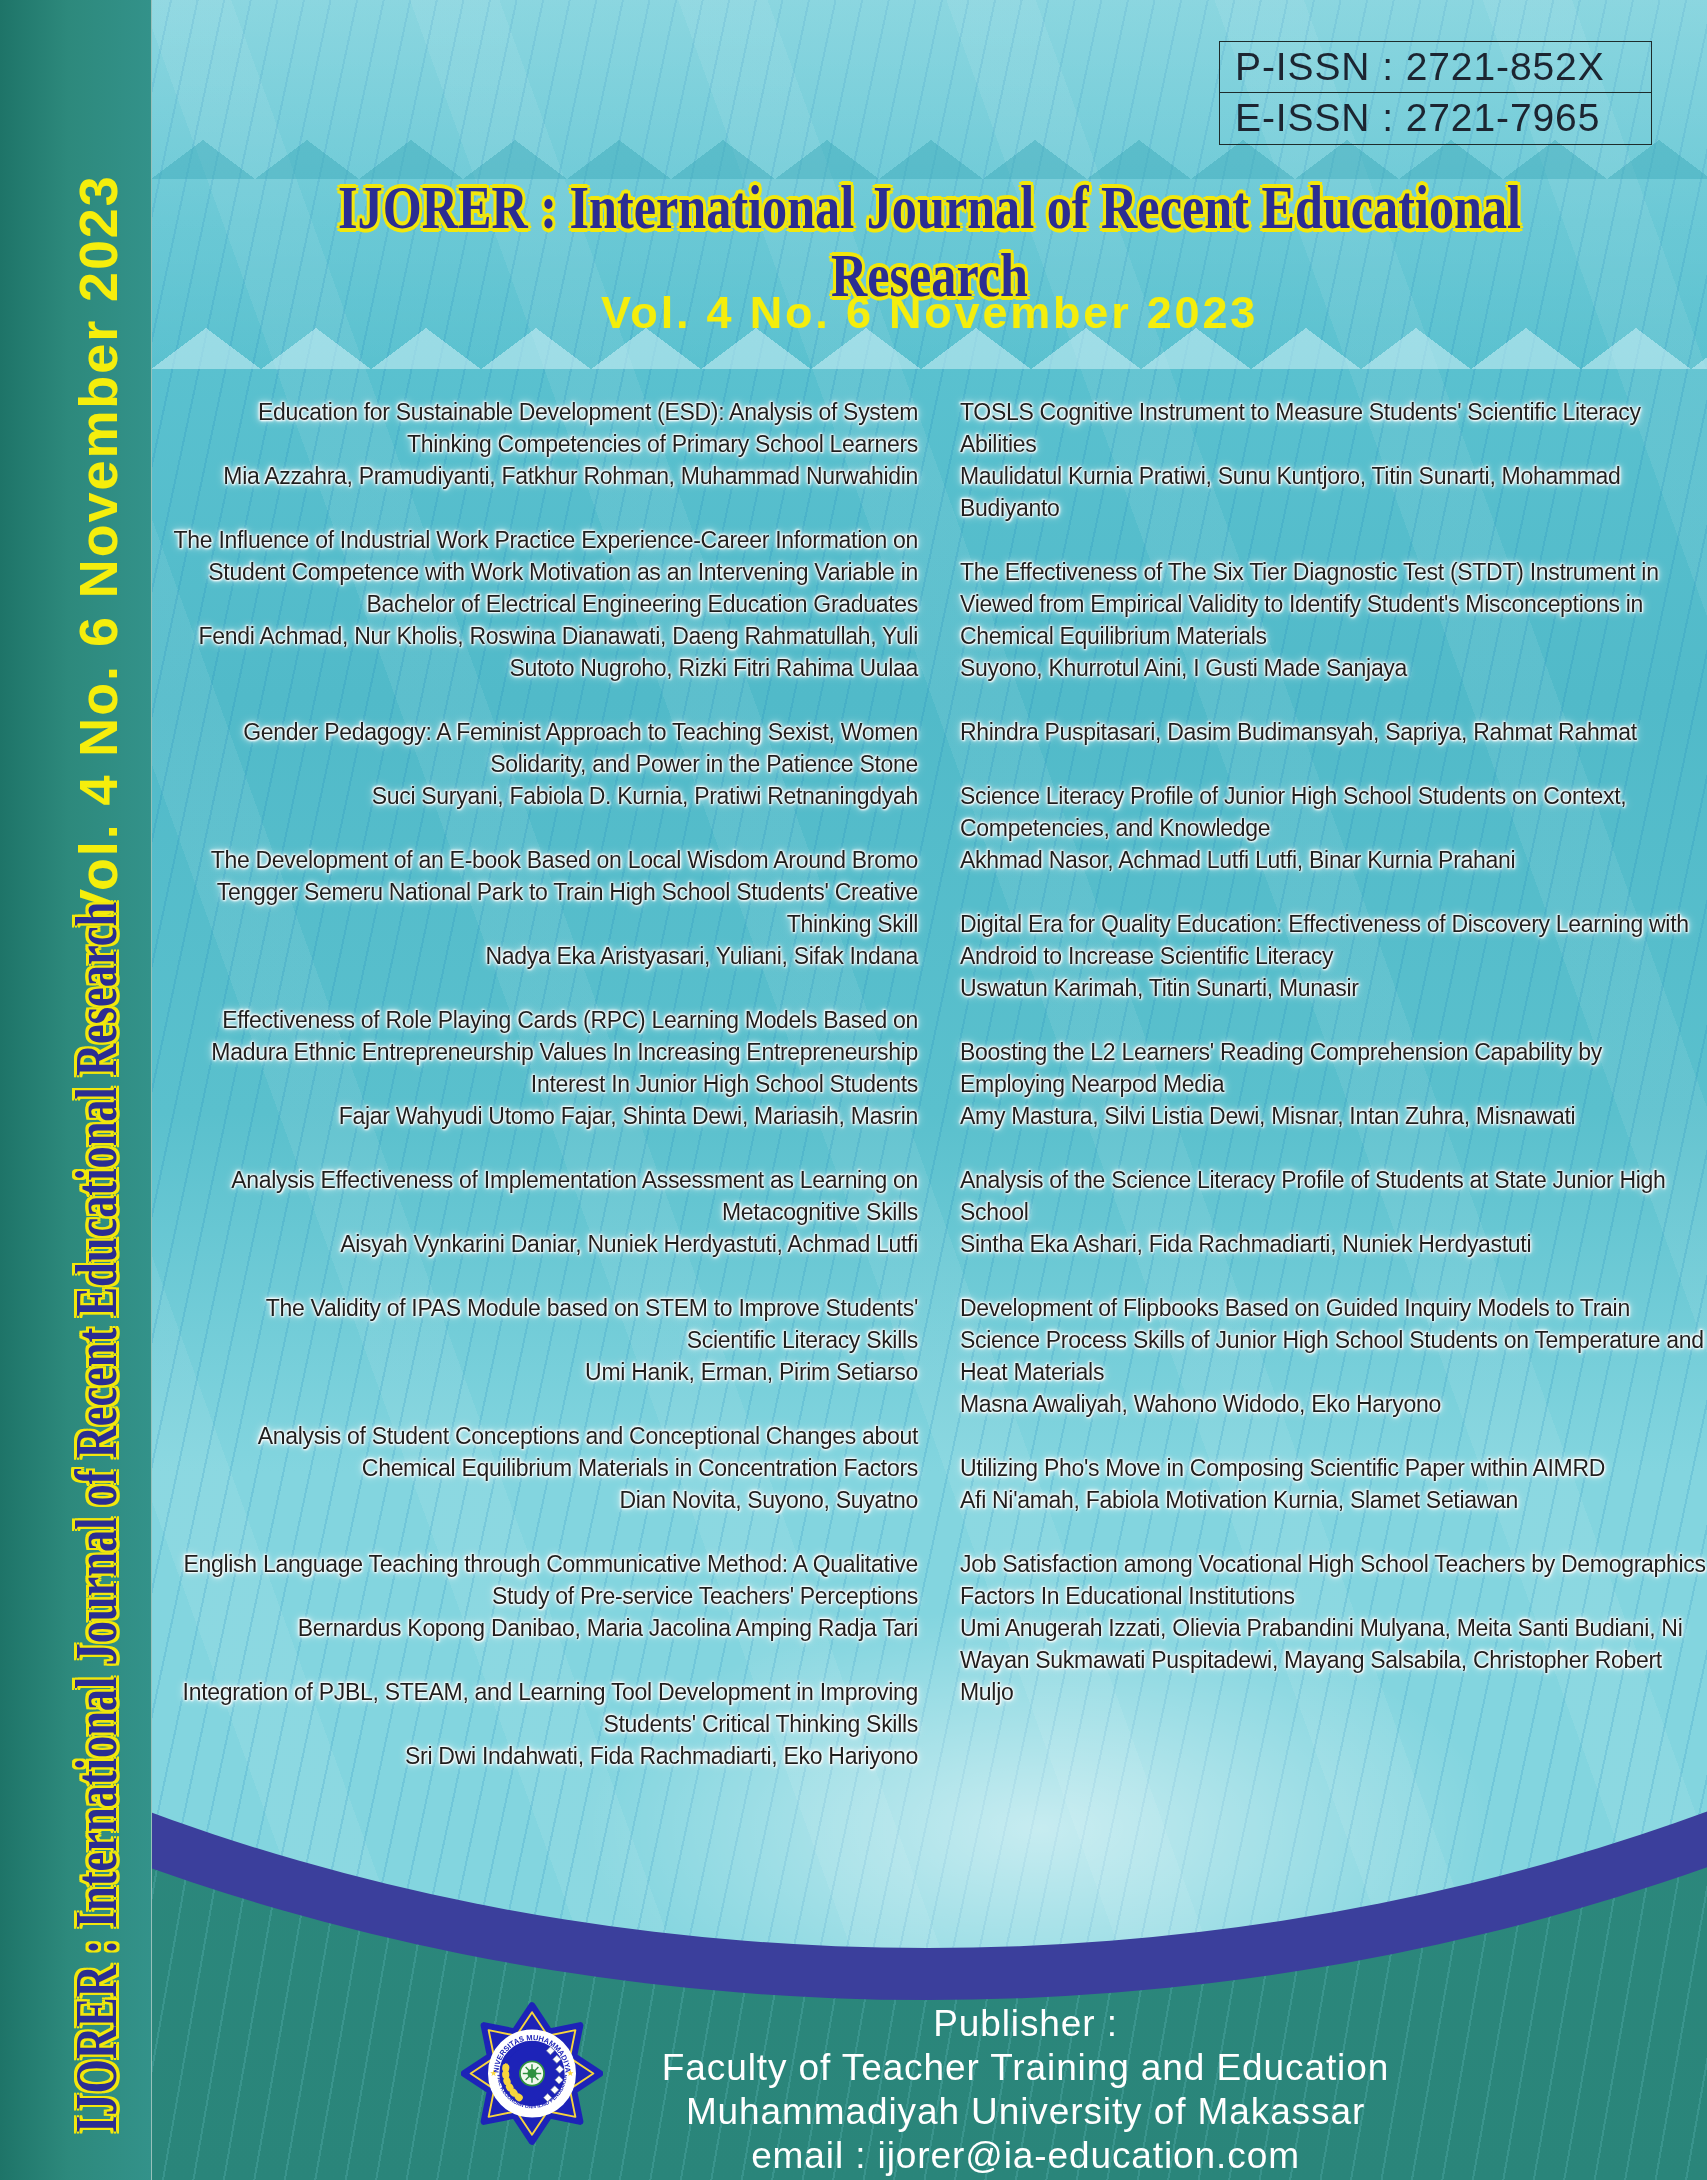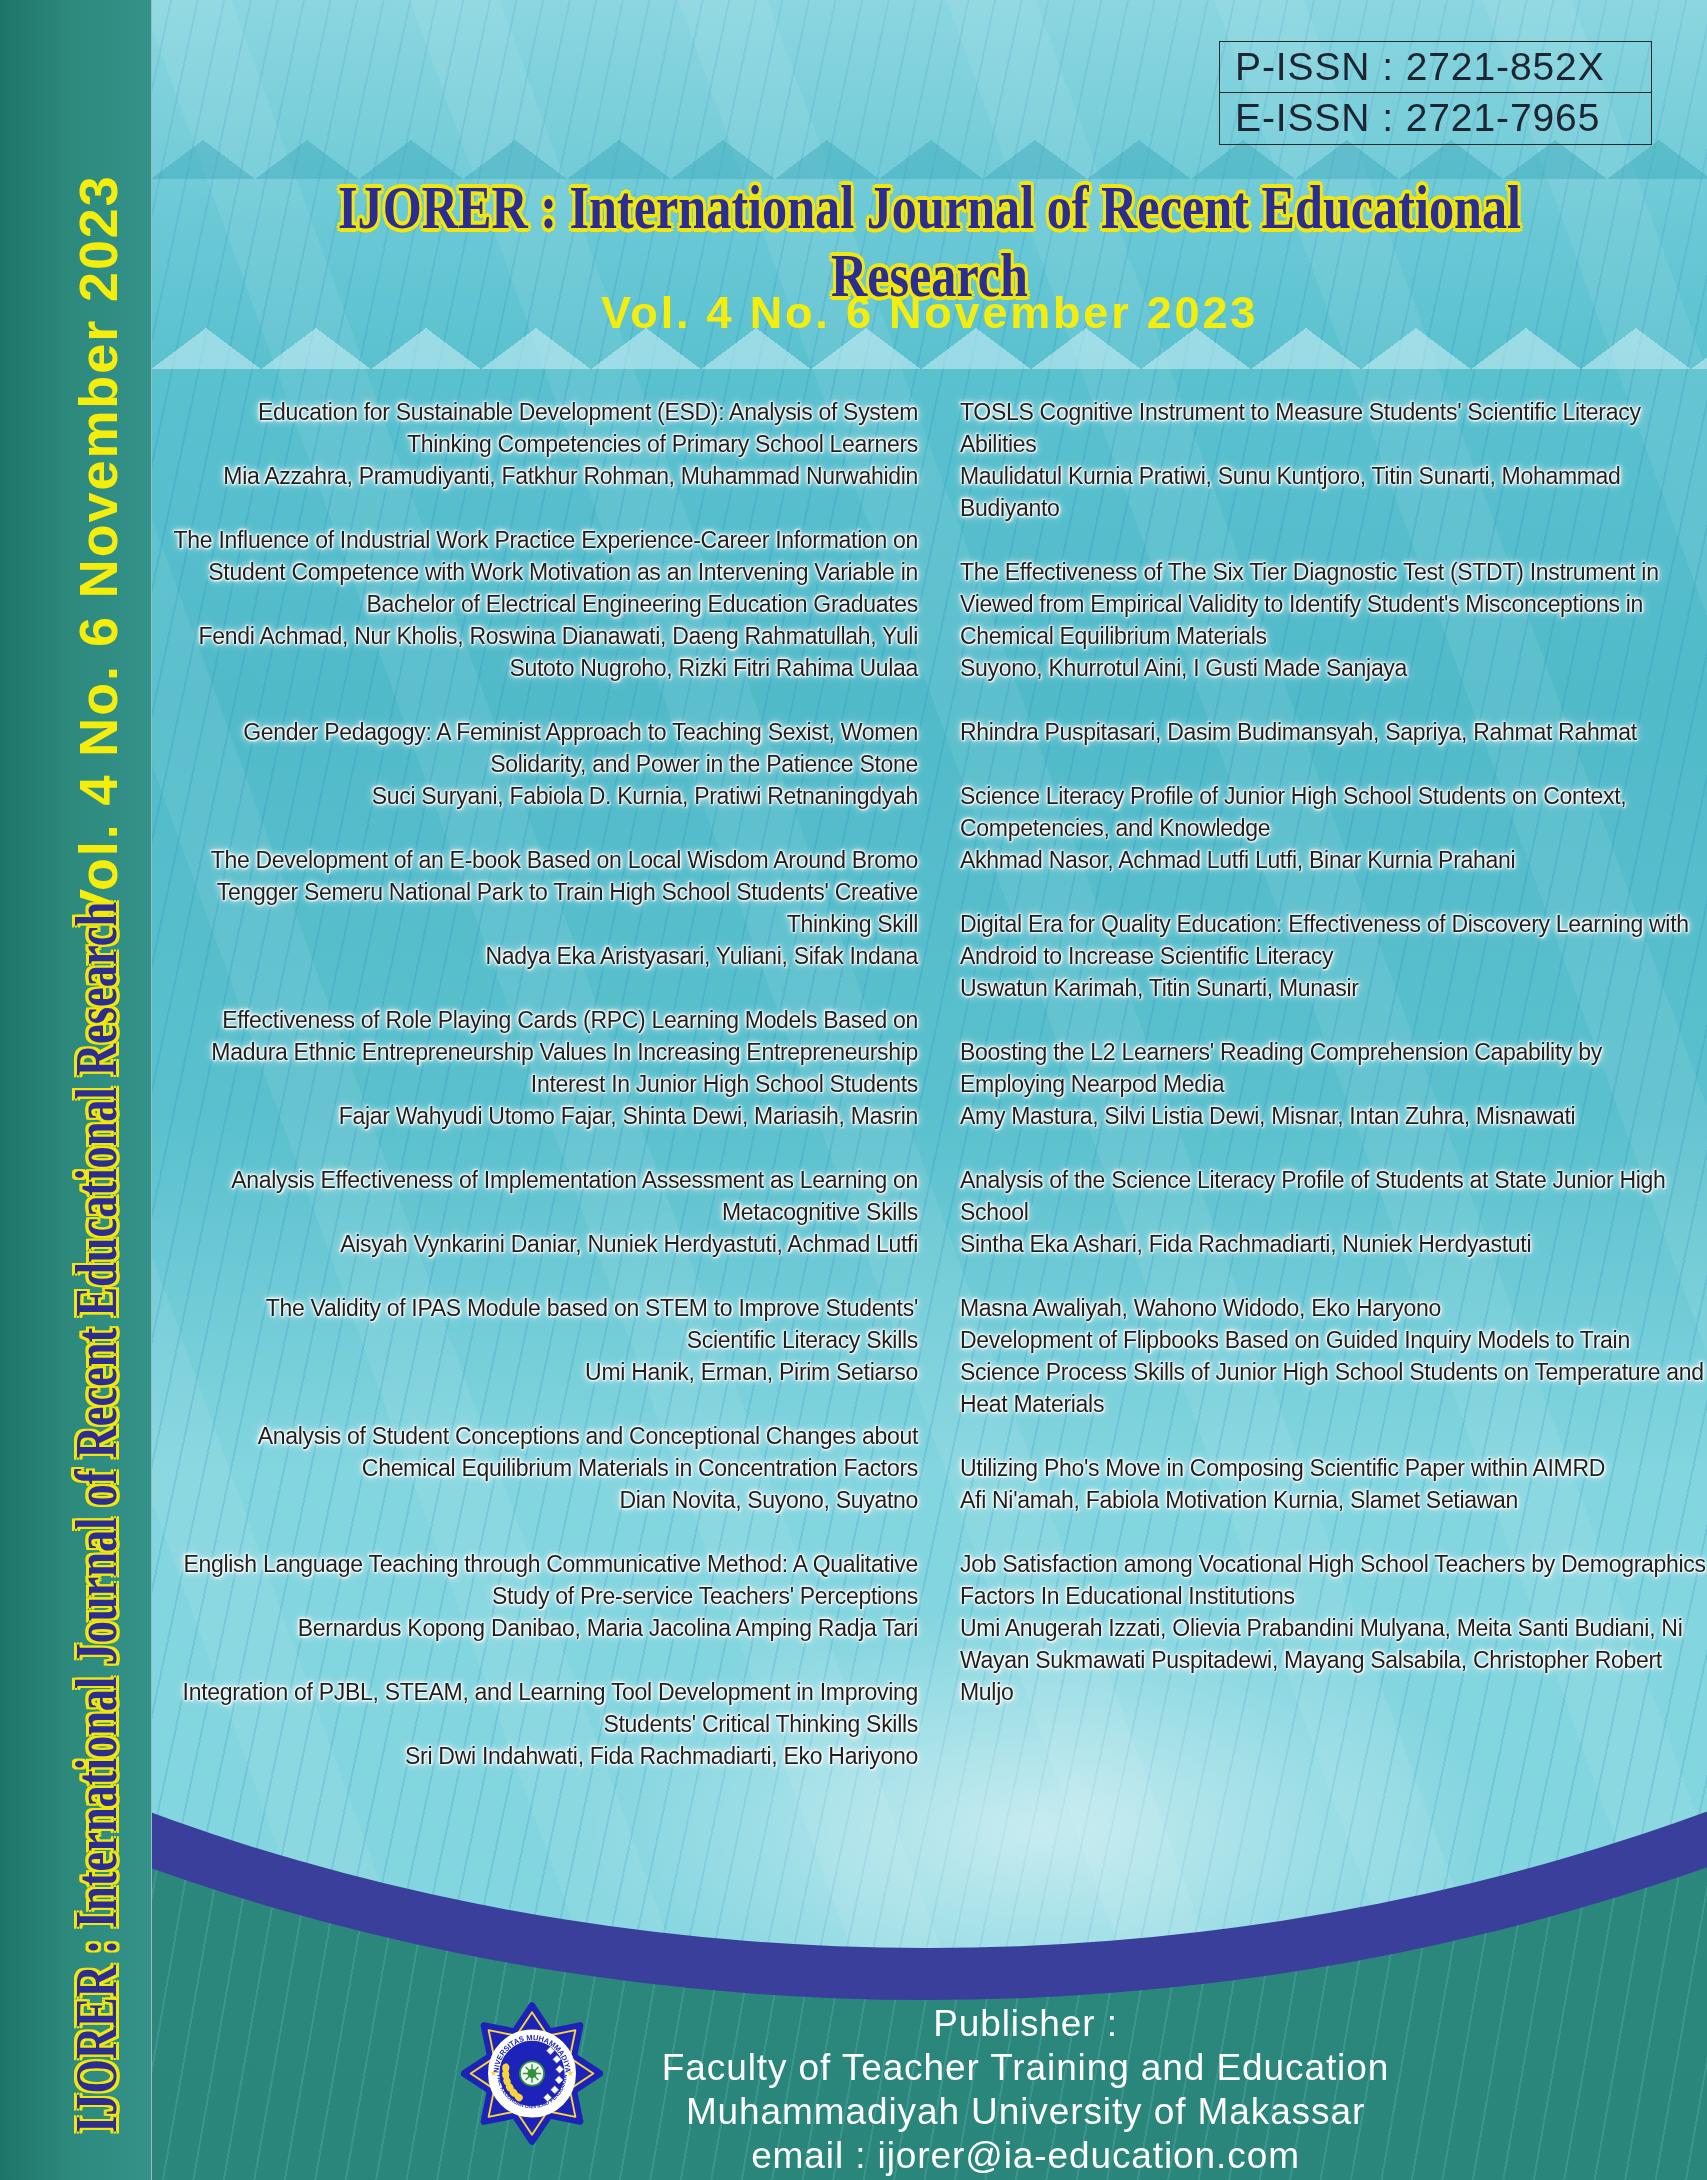--- a/index.html
+++ b/index.html
@@ -185,22 +185,22 @@
     </div>
       <div class="entry">
       <p>Boosting the L2 Learners' Reading Comprehension Capability by Employing Nearpod Media</p>
       <p>Amy Mastura, Silvi Listia Dewi, Misnar, Intan Zuhra, Misnawati</p>
     </div>
       <div class="entry">
       <p>Analysis of the Science Literacy Profile of Students at State Junior High School</p>
       <p>Sintha Eka Ashari, Fida Rachmadiarti, Nuniek Herdyastuti</p>
     </div>
       <div class="entry">
+      <p>Development of Flipbooks Based on Guided Inquiry Models to Train Science Process Skills of Junior High School Students on Temperature and Heat Materials</p>
       <p>Masna Awaliyah, Wahono Widodo, Eko Haryono</p>
-      <p>Development of Flipbooks Based on Guided Inquiry Models to Train Science Process Skills of Junior High School Students on Temperature and Heat Materials</p>
     </div>
       <div class="entry">
       <p>Utilizing Pho's Move in Composing Scientific Paper within AIMRD</p>
       <p>Afi Ni'amah, Fabiola Motivation Kurnia, Slamet Setiawan</p>
     </div>
       <div class="entry">
       <p>Job Satisfaction among Vocational High School Teachers by Demographics Factors In Educational Institutions</p>
       <p>Umi Anugerah Izzati, Olievia Prabandini Mulyana, Meita Santi Budiani, Ni Wayan Sukmawati Puspitadewi, Mayang Salsabila, Christopher Robert Muljo</p>
     </div>
     </div>

